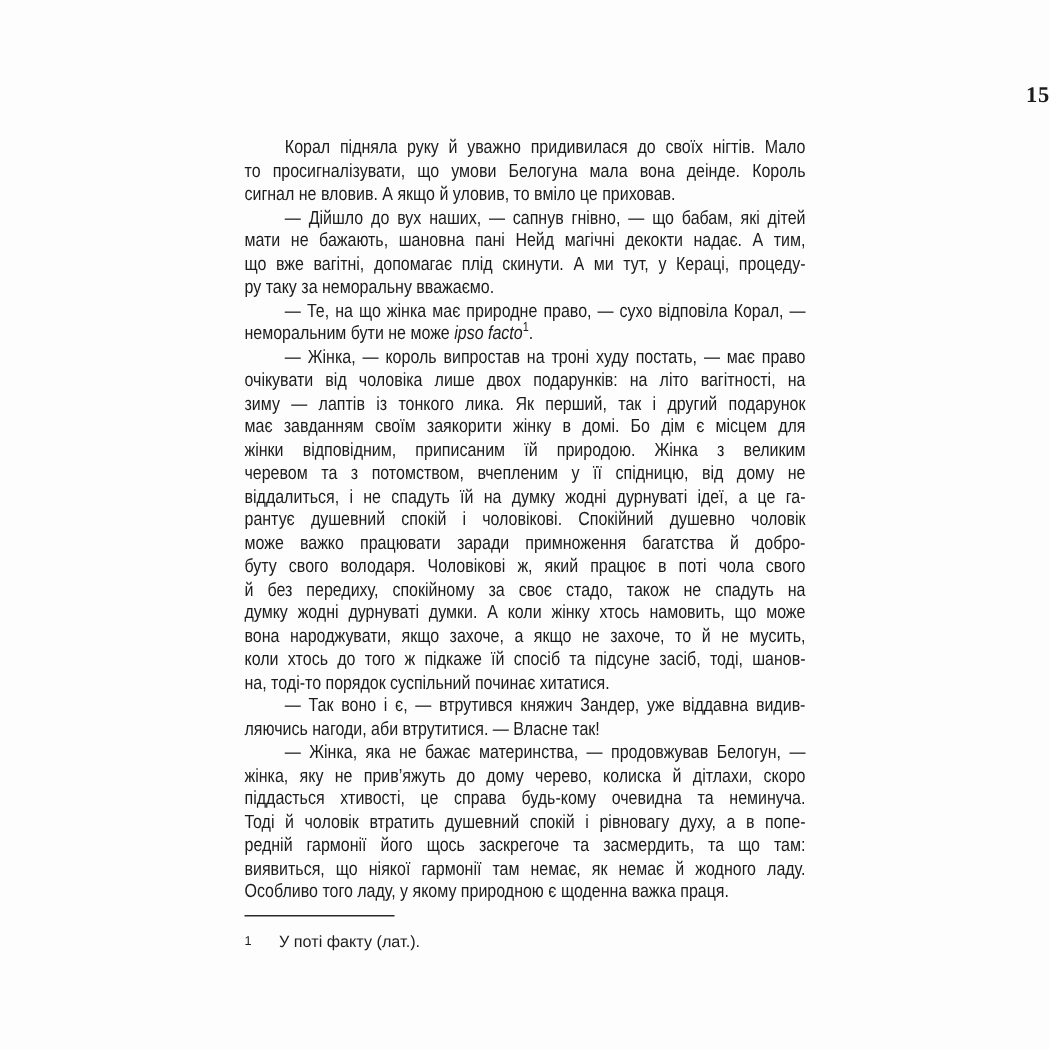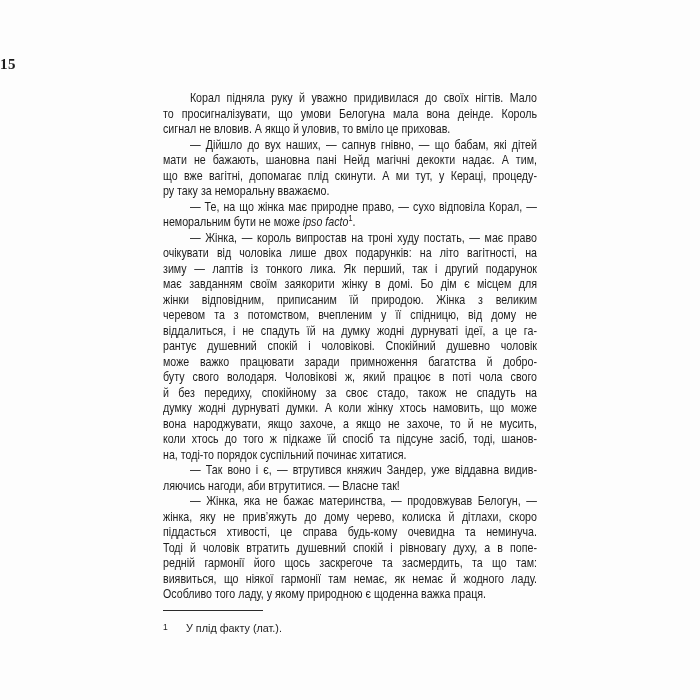--- a/index.html
+++ b/index.html
@@ -10,21 +10,21 @@
     background: #fdfdfd;
     overflow: hidden;
     font-family: "Liberation Sans", "DejaVu Sans", sans-serif;
     color: #1c1c1c;
   }
   .page-number {
     position: absolute;
     top: 56px;
     left: 0;
     width: 700px;
-    text-align: left;
+    text-align: right;
     font-family: "Liberation Serif", "DejaVu Serif", serif;
     font-weight: bold;
     font-size: 15px;
     letter-spacing: 0.5px;
   }
   .text-block {
     position: absolute;
     top: 91px;
     left: 163px;
     width: 445px;
@@ -131,16 +131,16 @@
       <div class="line">редній гармонії його щось заскрегоче та засмердить, та що там:</div>
       <div class="line">виявиться, що ніякої гармонії там немає, як немає й жодного ладу.</div>
       <div class="line last">Особливо того ладу, у якому природною є щоденна важка праця.</div>
     </div>
 
   </div>
 
   <div class="footnote-sep"></div>
 
   <div class="footnote">
-    <span class="fn-marker">1</span><span>У плід факту (лат.).</span>
+    <span class="fn-marker">1</span><span>У поті факту (лат.).</span>
   </div>
 
 </div>
 
 </body></html>

